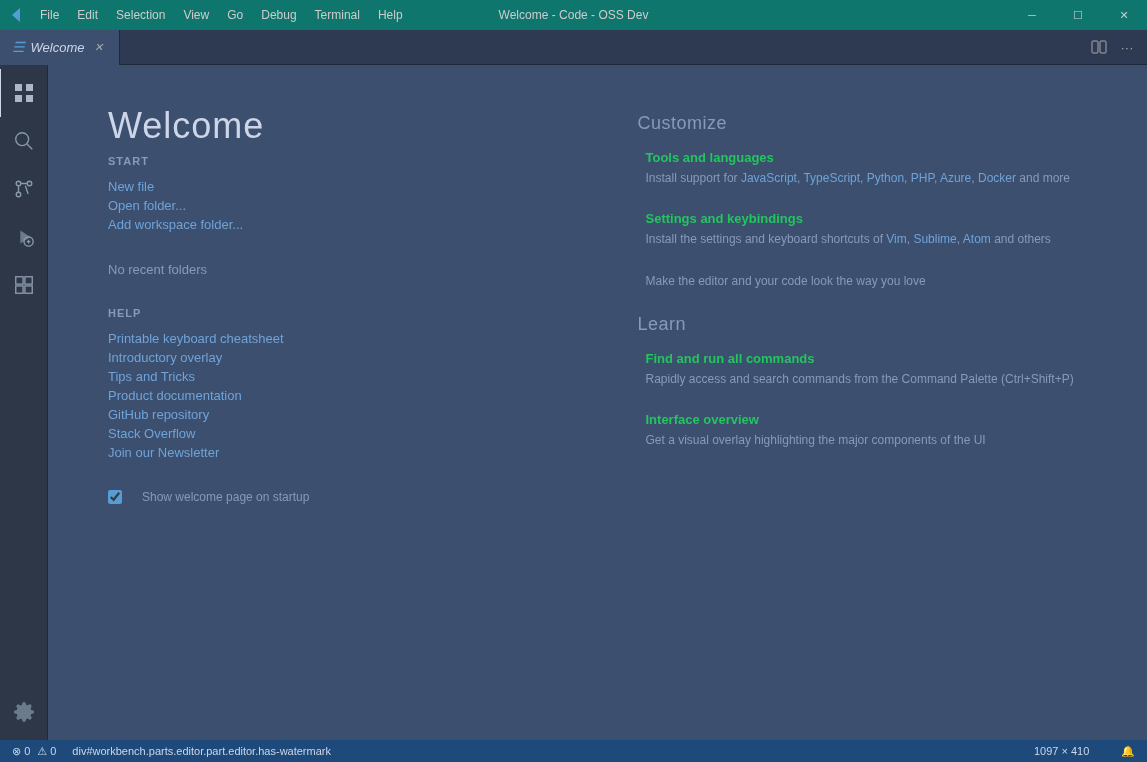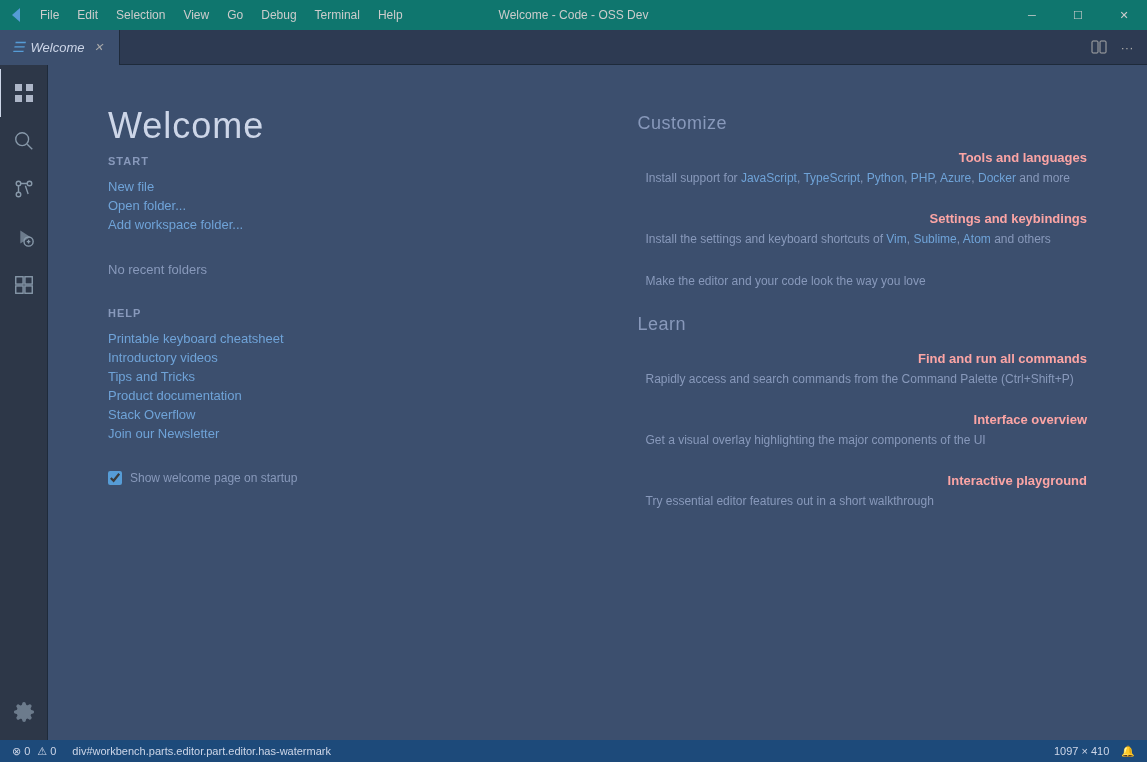--- a/index.html
+++ b/index.html
@@ -169,23 +169,22 @@
     .section-block { margin-bottom: 30px; }
 
     
     .feature-block {
       margin-bottom: 24px;
       padding-left: 8px;
     }
     .feature-title {
       font-size: 13px;
       font-weight: 600;
-      color: #fca5a5;
+      color: #22c55e;
       margin-bottom: 4px;
-      text-align: right;
     }
     .feature-desc {
       font-size: 12px;
       color: #8899bb;
       line-height: 1.5;
     }
     .feature-desc .link-inline {
       color: #6fa3d8;
       cursor: pointer;
       margin-top: 28px;
@@ -197,21 +196,21 @@
       color: #8899bb;
       letter-spacing: 0.5px;
       margin-bottom: 16px;
       font-size: 18px;
     }
 
     
     .checkbox-row {
       display: flex;
       align-items: center;
-      gap: 8px;
+      gap: 20px;
       margin-top: 30px;
     }
     .checkbox-row input[type="checkbox"] {
       width: 14px;
       height: 14px;
       cursor: pointer;
       accent-color: #569cd6;
     }
     .checkbox-label {
       font-size: 12px;
@@ -223,21 +222,21 @@
       height: 22px;
       background: #1d4a7a;
       display: flex;
       align-items: center;
       justify-content: space-between;
       padding: 0 8px;
       font-size: 11px;
       color: #cdd6e8;
     }
     .statusbar-left { display: flex; align-items: center; gap: 8px; }
-    .statusbar-right { display: flex; align-items: center; gap: 4px; }
+    .statusbar-right { display: flex; align-items: center; gap: 24px; }
     .statusbar-item { display: flex; align-items: center; gap: 3px; cursor: pointer; padding: 0 4px; }
     .welcome-big-title {
       font-size: 36px;
       font-weight: 200;
       color: #cdd6e8;
       letter-spacing: 1px;
     }
   </style>
 </head>
 <body>
@@ -346,23 +345,24 @@
           <a class="link-item">Add workspace folder...</a>
         </div>
 
         <div class="section-block">
           <div class="static-text">No recent folders</div>
         </div>
 
         <div class="section-block">
           <div class="section-title">Help</div>
           <a class="link-item">Printable keyboard cheatsheet</a>
-          <a class="link-item">Introductory videos</a>
+          <a class="link-item">Introductory overlay</a>
           <a class="link-item">Tips and Tricks</a>
           <a class="link-item">Product documentation</a>
+          <a class="link-item">GitHub repository</a>
           <a class="link-item">Stack Overflow</a>
           <a class="link-item">Join our Newsletter</a>
         </div>
 
         <div class="checkbox-row">
           <input type="checkbox" checked="" style="">
           <span class="checkbox-label">Show welcome page on startup</span>
         </div>
       </div>
 
@@ -405,24 +405,20 @@
         <div class="feature-block">
           <div class="feature-title">Find and run all commands</div>
           <div class="feature-desc">Rapidly access and search commands from the Command Palette (Ctrl+Shift+P)</div>
         </div>
 
         <div class="feature-block">
           <div class="feature-title">Interface overview</div>
           <div class="feature-desc">Get a visual overlay highlighting the major components of the UI</div>
         </div>
 
-        <div class="feature-block">
-          <div class="feature-title">Interactive playground</div>
-          <div class="feature-desc">Try essential editor features out in a short walkthrough</div>
-        </div>
       </div>
 
     </div>
   </div>
 
   <div class="statusbar">
     <div class="statusbar-left">
       <div class="statusbar-item">
         <span>⊗</span>
         <span>0</span>

